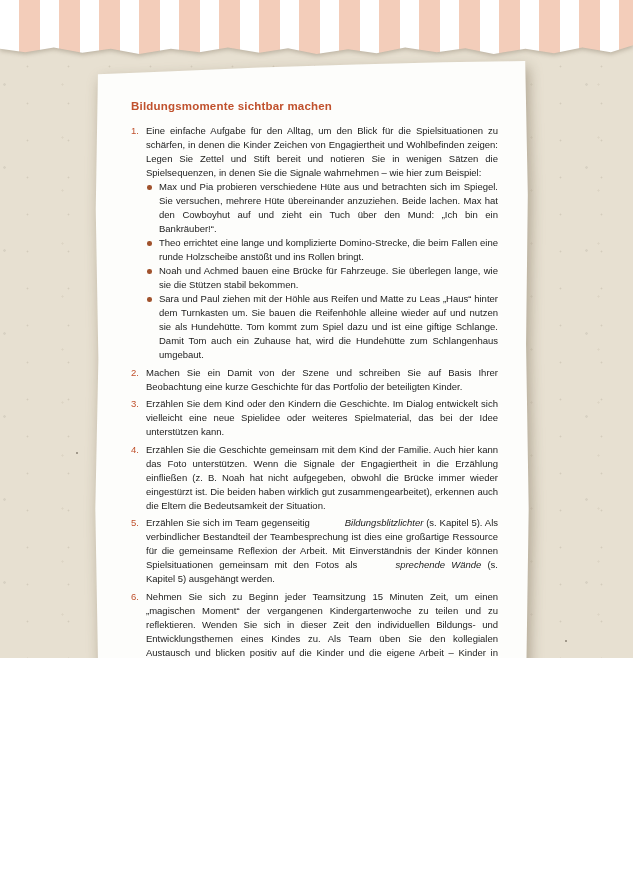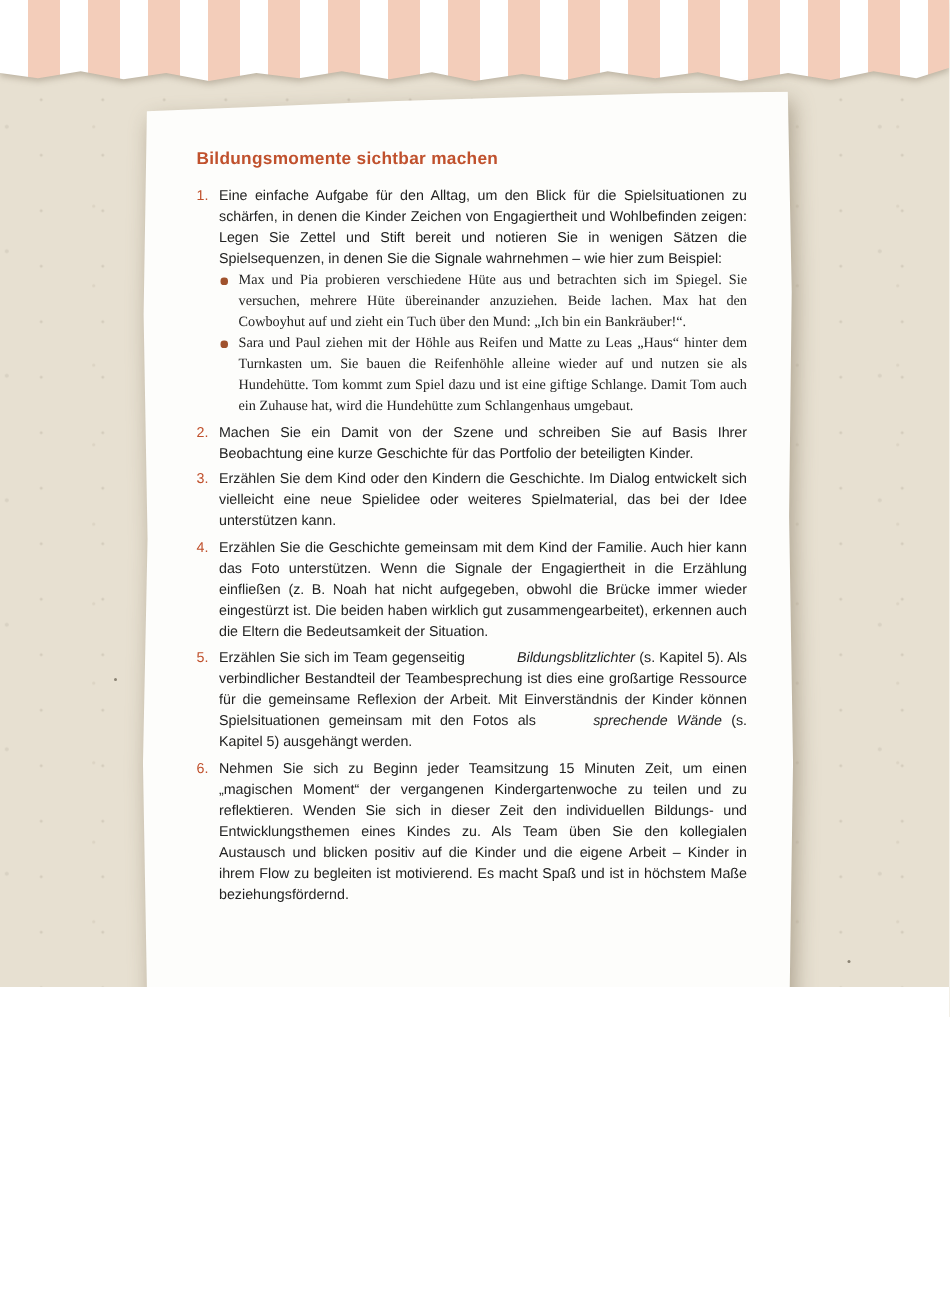--- a/index.html
+++ b/index.html
@@ -68,21 +68,20 @@
     text-align: justify;
   }
   .num {
     position: absolute; left: 0; top: 0;
     color: var(--accent, #c0512d);
   }
   .bullet-row {
     position: relative;
     padding-left: 13px;
     text-align: justify;
-    font-family: Liberation Serif, serif;
   }
   .bullet-mark {
     position: absolute; left: 1px; top: 5px;
     width: 4.5px; height: 4.5px;
     border-radius: 50%;
     background: var(--bullet, #a0522d);
   }
   em { font-style: italic; margin-left: 32px; }
 
   .footer {
@@ -106,20 +105,26 @@
 
   <div class="sheet-wrap">
     <div class="sheet">
       <div class="title">Bildungsmomente sichtbar machen</div>
       <div class="list">
           <div class="item">
             <span class="num">1.</span>
             <div class="item-body"><span>Eine einfache Aufgabe für den Alltag, um den Blick für die Spielsituationen zu schärfen, in denen die Kinder Zeichen von Engagiertheit und Wohlbefinden zeigen: Legen Sie Zettel und Stift bereit und notieren Sie in wenigen Sätzen die Spielsequenzen, in denen Sie die Signale wahrnehmen – wie hier zum Beispiel:</span><div class="bullet-row">
                 <span class="bullet-mark"></span>
                 <div class="bullet-text"><span>Max und Pia probieren verschiedene Hüte aus und betrachten sich im Spiegel. Sie versuchen, mehrere Hüte übereinander anzuziehen. Beide lachen. Max hat den Cowboyhut auf und zieht ein Tuch über den Mund: „Ich bin ein Bankräuber!“.</span></div>
+              </div><div class="bullet-row">
+                <span class="bullet-mark"></span>
+                <div class="bullet-text"><span>Theo errichtet eine lange und komplizierte Domino-Strecke, die beim Fallen eine runde Holzscheibe anstößt und ins Rollen bringt.</span></div>
+              </div><div class="bullet-row">
+                <span class="bullet-mark"></span>
+                <div class="bullet-text"><span>Noah und Achmed bauen eine Brücke für Fahrzeuge. Sie überlegen lange, wie sie die Stützen stabil bekommen.</span></div>
               </div><div class="bullet-row">
                 <span class="bullet-mark"></span>
                 <div class="bullet-text"><span>Sara und Paul ziehen mit der Höhle aus Reifen und Matte zu Leas „Haus“ hinter dem Turnkasten um. Sie bauen die Reifenhöhle alleine wieder auf und nutzen sie als Hundehütte. Tom kommt zum Spiel dazu und ist eine giftige Schlange. Damit Tom auch ein Zuhause hat, wird die Hundehütte zum Schlangenhaus umgebaut.</span></div>
               </div></div>
           </div>
           <div class="item">
             <span class="num">2.</span>
             <div class="item-body"><span>Machen Sie ein Damit von der Szene und schreiben Sie auf Basis Ihrer Beobachtung eine kurze Geschichte für das Portfolio der beteiligten Kinder.</span></div>
           </div>
           <div class="item">

